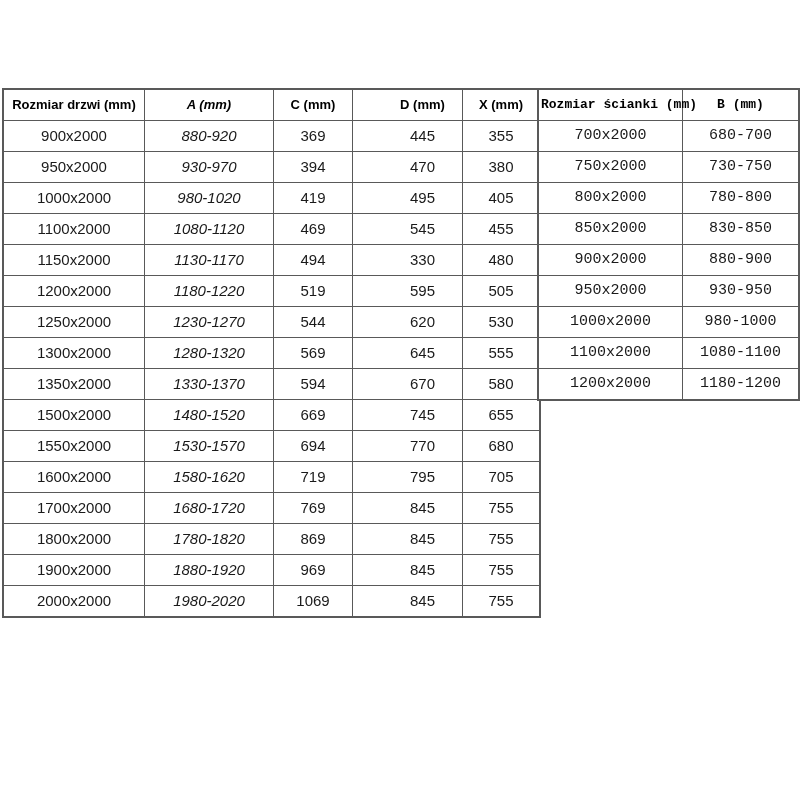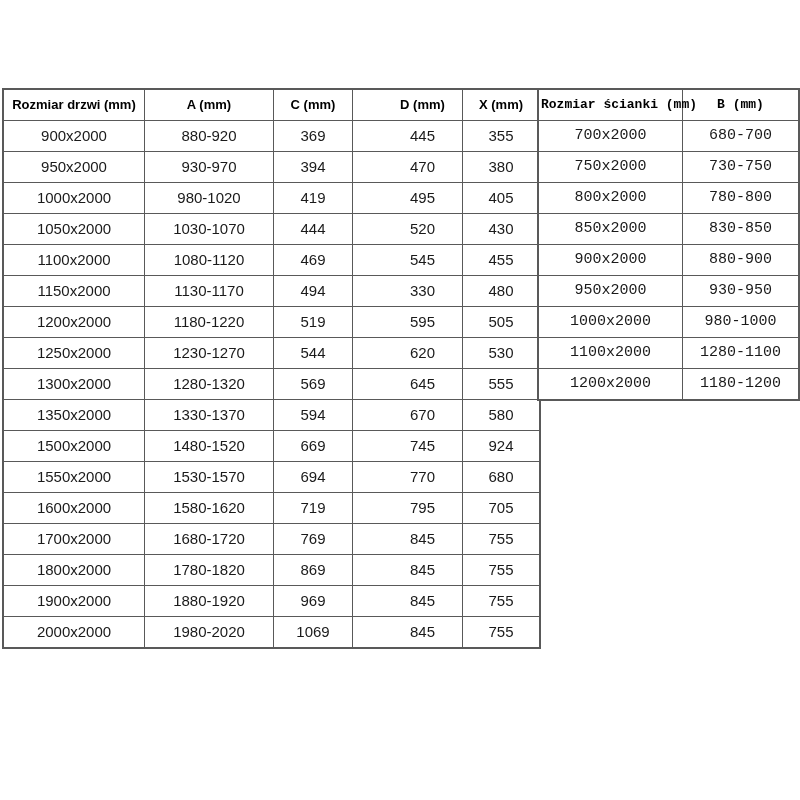--- a/index.html
+++ b/index.html
@@ -43,21 +43,21 @@
   }
   .tbl td {
     font-size: 15px;
     font-weight: normal;
     white-space: nowrap;
     color: #1a1a1a;
   }
 
   
   .doors th:nth-child(1), .doors td:nth-child(1) { width: 136px; }
-  .doors th:nth-child(2), .doors td:nth-child(2) { width: 124px; }
+  .doors th:nth-child(2), .doors td:nth-child(2) { width: 124px; font-style: italic; }
   .doors th:nth-child(3), .doors td:nth-child(3) { width: 74px;  }
   .doors th:nth-child(4), .doors td:nth-child(4) { width: 75px; padding-left: 32px;  }
   .doors th:nth-child(5), .doors td:nth-child(5) { width: 72px; margin-left: 13px;  }
 
   .walls th:nth-child(1), .walls td:nth-child(1) { width: 139px; }
   .walls th:nth-child(2), .walls td:nth-child(2) { width: 111px; }
 </style>
 </head>
 <body>
 
@@ -88,27 +88,20 @@
           <td>380</td>
         </tr>
         <tr>
           <td>1000x2000</td>
           <td>980-1020</td>
           <td>419</td>
           <td>495</td>
           <td>405</td>
         </tr>
         <tr>
-          <td>1050x2000</td>
-          <td>1030-1070</td>
-          <td>444</td>
-          <td>520</td>
-          <td>430</td>
-        </tr>
-        <tr>
           <td>1100x2000</td>
           <td>1080-1120</td>
           <td>469</td>
           <td>545</td>
           <td>455</td>
         </tr>
         <tr>
           <td>1150x2000</td>
           <td>1130-1170</td>
           <td>494</td>
@@ -141,21 +134,21 @@
           <td>1330-1370</td>
           <td>594</td>
           <td>670</td>
           <td>580</td>
         </tr>
         <tr>
           <td>1500x2000</td>
           <td>1480-1520</td>
           <td>669</td>
           <td>745</td>
-          <td>924</td>
+          <td>655</td>
         </tr>
         <tr>
           <td>1550x2000</td>
           <td>1530-1570</td>
           <td>694</td>
           <td>770</td>
           <td>680</td>
         </tr>
         <tr>
           <td>1600x2000</td>
@@ -225,21 +218,21 @@
         <tr>
           <td>950x2000</td>
           <td>930-950</td>
         </tr>
         <tr>
           <td>1000x2000</td>
           <td>980-1000</td>
         </tr>
         <tr>
           <td>1100x2000</td>
-          <td>1280-1100</td>
+          <td>1080-1100</td>
         </tr>
         <tr>
           <td>1200x2000</td>
           <td>1180-1200</td>
         </tr>
       </tbody>
     </table>
 </div>
 
 </body></html>

